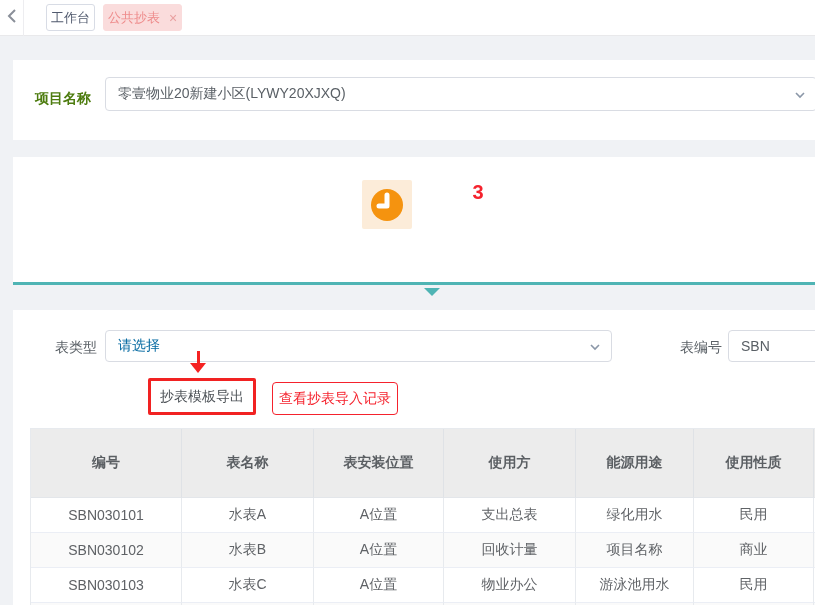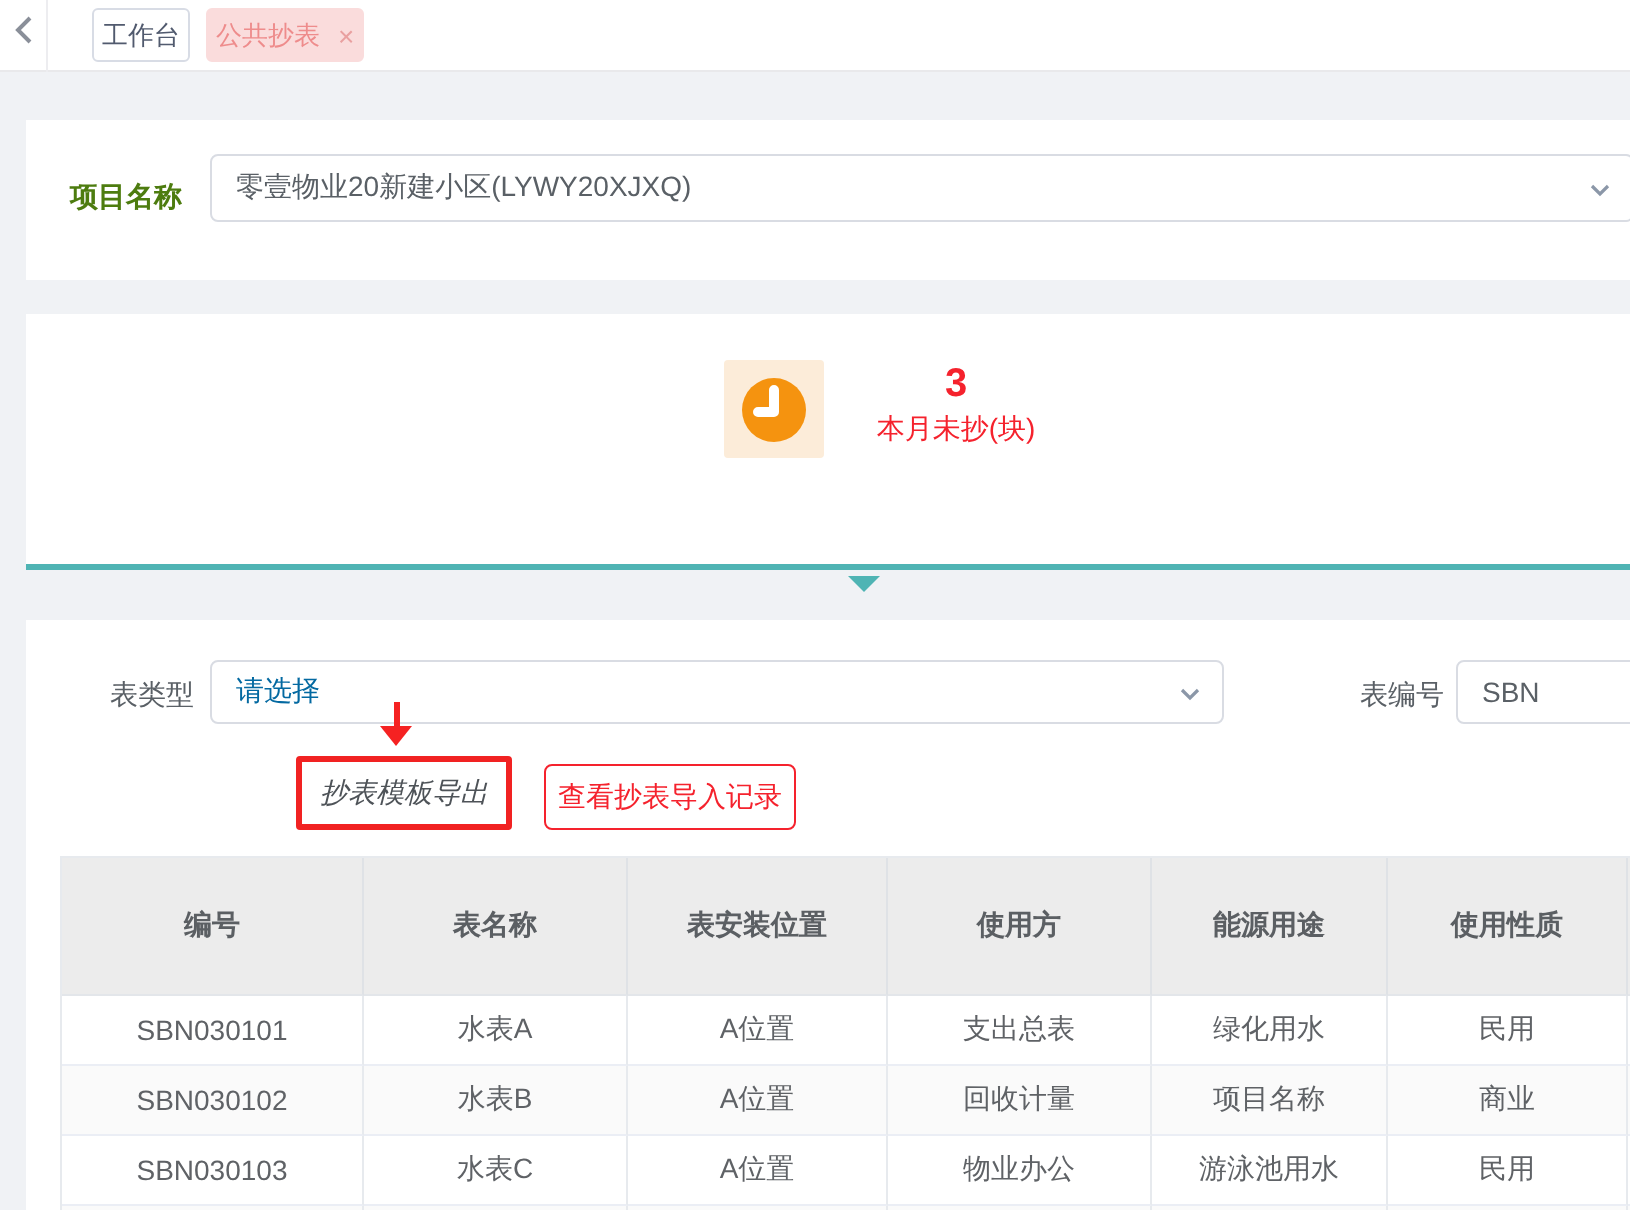--- a/index.html
+++ b/index.html
@@ -61,21 +61,21 @@
   .anno-arrow .stem { position:absolute; left:7px; top:0; width:3px; height:13px; background:#f52222; }
   .anno-arrow .head { position:absolute; left:0; top:12px; width:0; height:0;
                       border-left:8px solid transparent; border-right:8px solid transparent;
                       border-top:10px solid #f52222; }
 
   
   .btn { position:absolute; top:382px; height:33px; background:#fff; border-radius:4px;
          display:flex; align-items:center; justify-content:center; font-size:14px; cursor:pointer; }
   .btn-import { left:30px; width:110px; border:1px solid #d9dce3; color:#5a6066; }
   .btn-export { left:148px; width:108px; top:378px; height:37px;
-                border:3px solid #f12222; border-radius:2px; color:#4e5358;font-style:italic; }
+                border:3px solid #f12222; border-radius:2px; color:#4e5358; }
   .btn-records { left:272px; width:126px; border:1px solid #f5222d; color:#f5222d; }
 
   
   .tbl { position:absolute; left:30px; top:428px; width:890px;
          border-left:1px solid #e7eaee; border-top:1px solid #e7eaee; font-size:14px; }
   .tr { display:flex; }
   .td, .th { flex:0 0 auto; display:flex; align-items:center; justify-content:center;
              border-right:1px solid #e7eaee; border-bottom:1px solid #ebeef5;
              color:#5f6266; text-align:center; }
   .th { background:#ececec; height:69px; font-weight:bold; color:#5b5f63;
@@ -128,21 +128,20 @@
     <div class="stat-icon-box">
       <span>
         <svg class="clock-svg" viewBox="0 0 36 36">
           <circle cx="18" cy="18" r="16" fill="#f5930f"></circle>
           <polyline points="18,8 18,19 10,19" fill="none" stroke="#ffffff" stroke-width="5" stroke-linecap="round" stroke-linejoin="round"></polyline>
         </svg>
       </span>
     </div>
     <div class="stat-texts">
       <div class="stat-value">3</div>
-      <div class="stat-label">本月未抄(块)</div>
     </div>
   </div>
   <div class="teal-triangle"></div>
 
   <div class="panel panel3"></div>
 
   <div class="flt-label lbl-type">表类型</div>
   <div class="flt-select">
     <span>请选择</span>
     <span class="chev-down">

